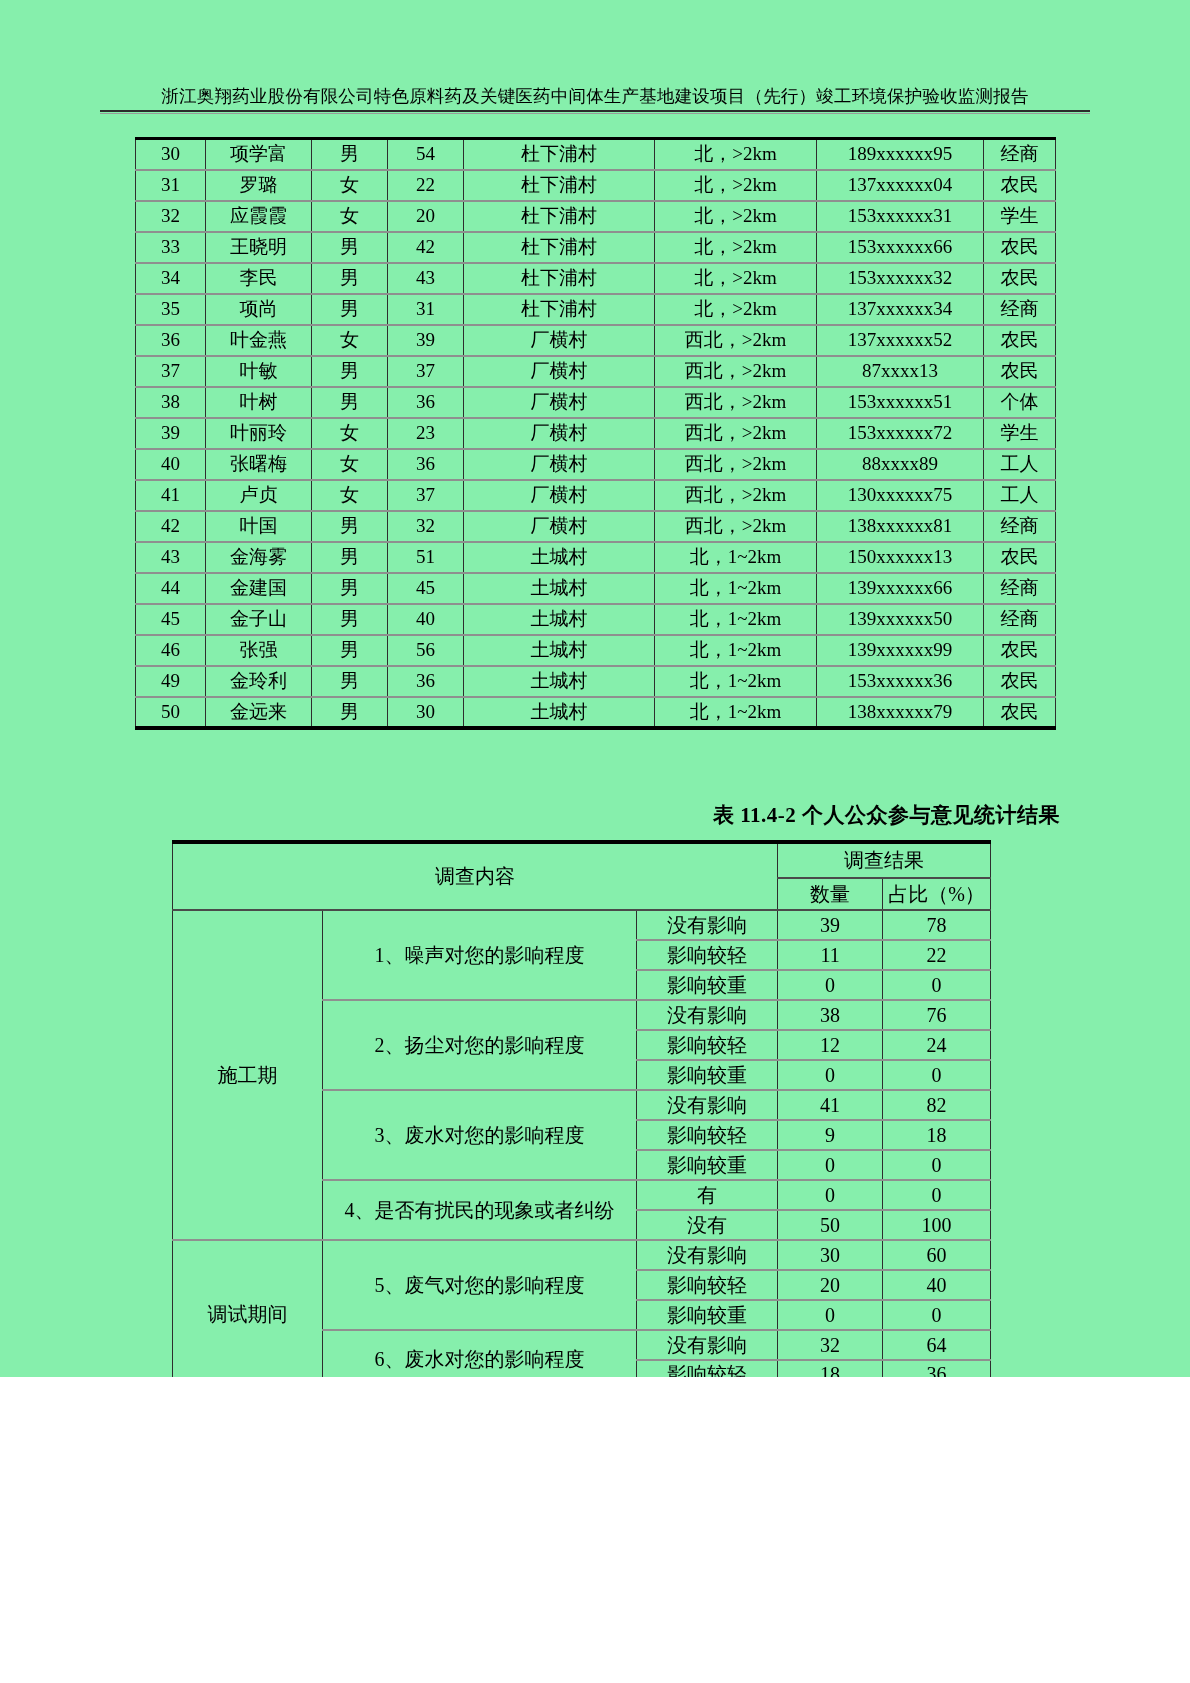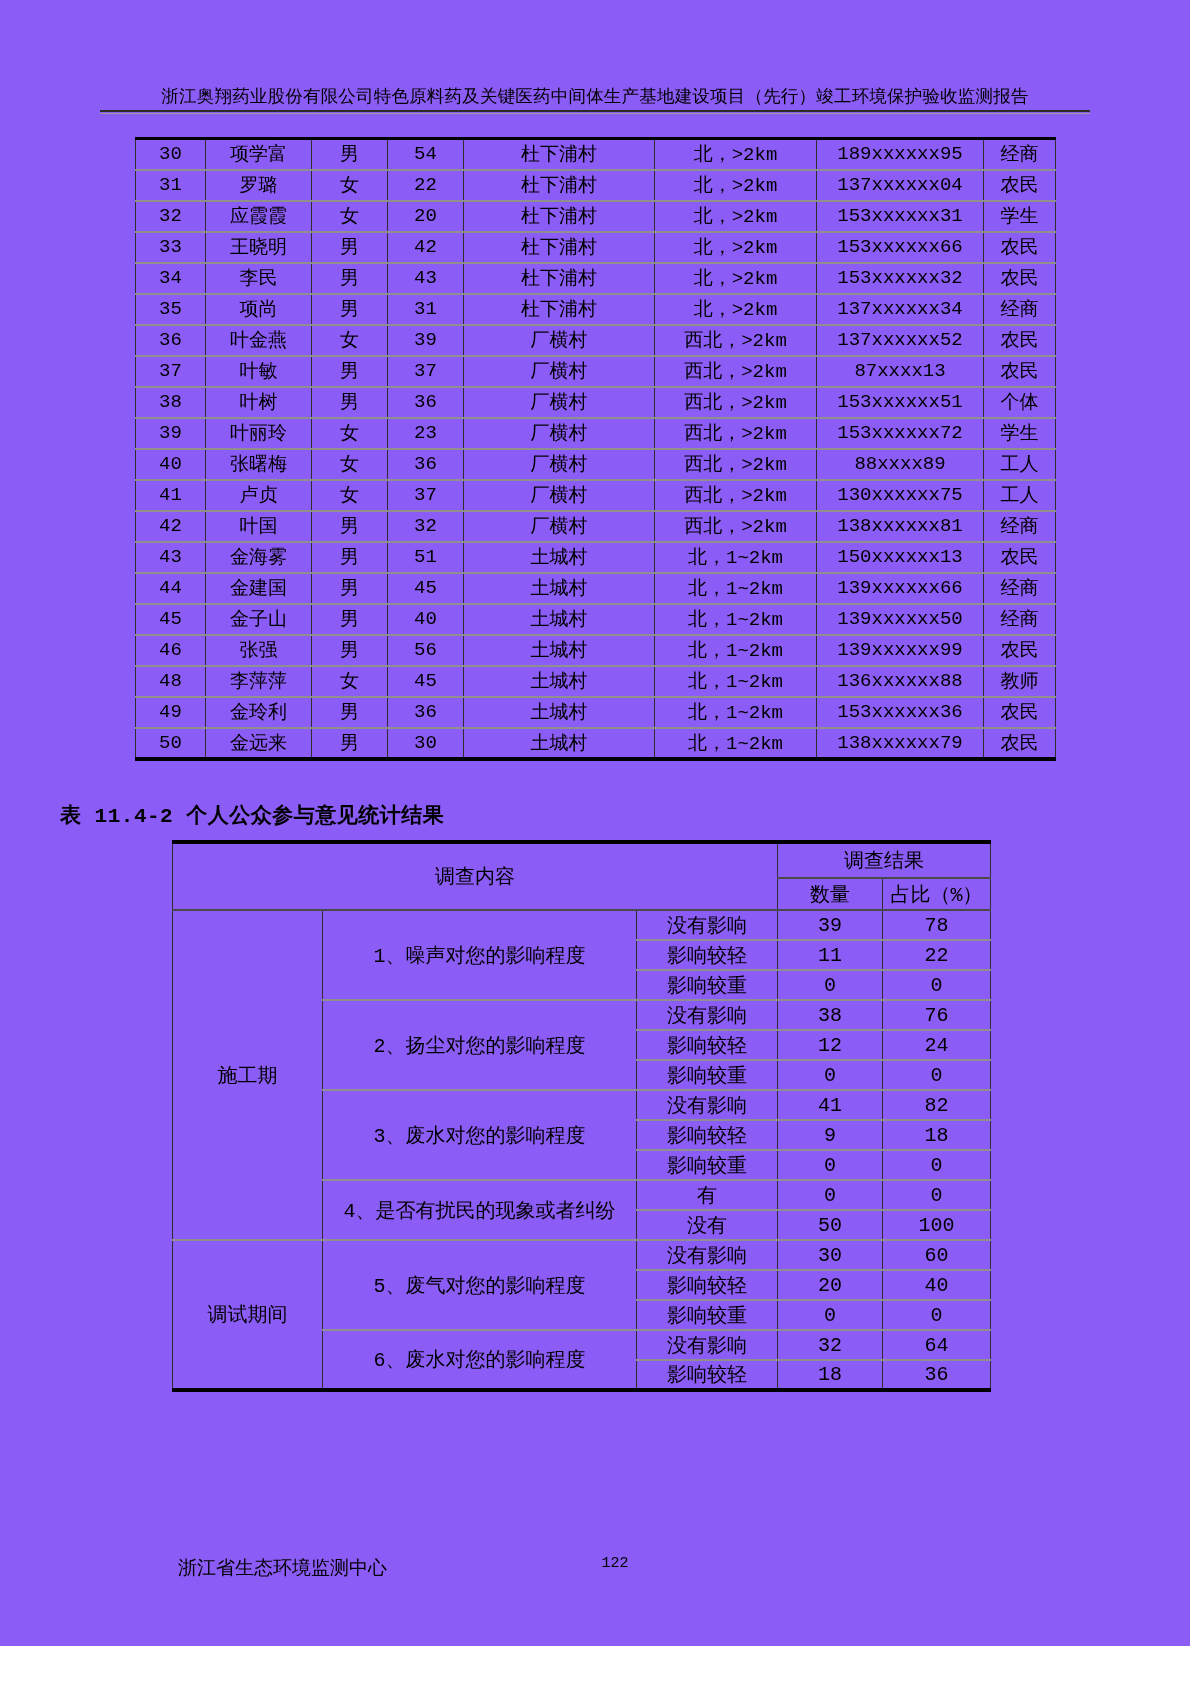--- a/index.html
+++ b/index.html
@@ -2,21 +2,21 @@
 <html><head>
 <meta charset="utf-8">
 <style>
   * { margin:0; padding:0; box-sizing:border-box; }
   html,body { background:#fff; }
   body {
     width:1190px; height:1683px;
     font-family:"Liberation Serif","DejaVu Serif",serif;
     color:#000;
   }
-  .page { position:relative; width:1190px; height:1646px; background:#8b5cf6; overflow:hidden;font-family:Liberation Mono, monospace; }
+  .page { position:relative; width:1190px; height:1377px; background:#86efac; overflow:hidden; }
 
   
   .page-header-title {
     position:absolute; top:84px; left:100px; width:990px;
     text-align:center; font-size:17.5px; white-space:nowrap; letter-spacing:0.2px;
   }
   .header-rule {
     position:absolute; top:110px; left:100px; width:990px; height:4px;
     border-top:2px solid #2b2b2b; border-bottom:1px solid #9a9a9a;
   }
@@ -31,21 +31,21 @@
   table.t1 td {
     border-top:2px solid #8f8f8f; border-bottom:2px solid #8f8f8f;
     border-left:1.5px solid #2e2e2e; border-right:1.5px solid #2e2e2e;
     text-align:center; vertical-align:middle; height:31px; padding:0 2px;
     white-space:nowrap; overflow:hidden;
   }
 
   
   .t2-title {
     position:absolute; top:801px; left:60px; width:1000px;
-    text-align:left; font-size:21px; font-weight:700; letter-spacing:0.5px;
+    text-align:right; font-size:21px; font-weight:700; letter-spacing:0.5px;
   }
 
   
   table.t2 {
     position:absolute; top:840px; left:172px; width:818px;
     border-collapse:collapse; table-layout:fixed; font-size:20px;
     border-top:4px solid #000; border-bottom:4px solid #000;
     border-left:1.5px solid #2e2e2e; border-right:1.5px solid #2e2e2e;
   }
   table.t2 th, table.t2 td {
@@ -247,30 +247,20 @@
         </tr>
         <tr>
           <td>46</td>
           <td>张强</td>
           <td>男</td>
           <td>56</td>
           <td>土城村</td>
           <td>北，1~2km</td>
           <td>139xxxxxx99</td>
           <td>农民</td>
-        </tr>
-        <tr>
-          <td>48</td>
-          <td>李萍萍</td>
-          <td>女</td>
-          <td>45</td>
-          <td>土城村</td>
-          <td>北，1~2km</td>
-          <td>136xxxxxx88</td>
-          <td>教师</td>
         </tr>
         <tr>
           <td>49</td>
           <td>金玲利</td>
           <td>男</td>
           <td>36</td>
           <td>土城村</td>
           <td>北，1~2km</td>
           <td>153xxxxxx36</td>
           <td>农民</td>

